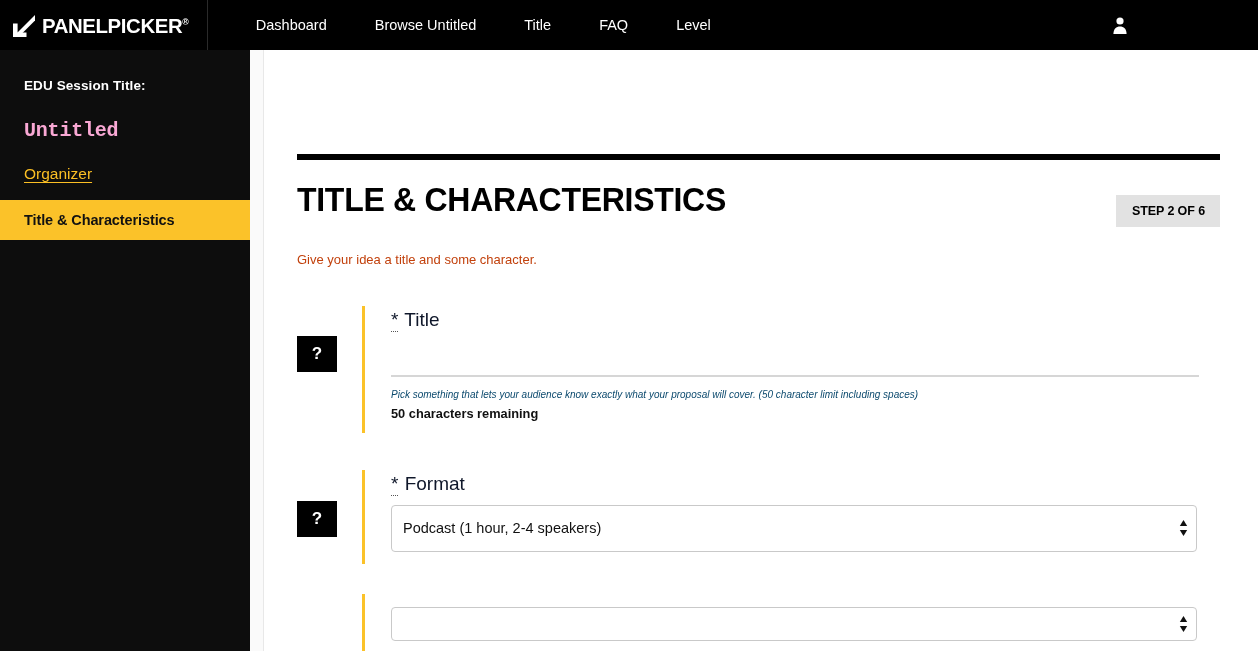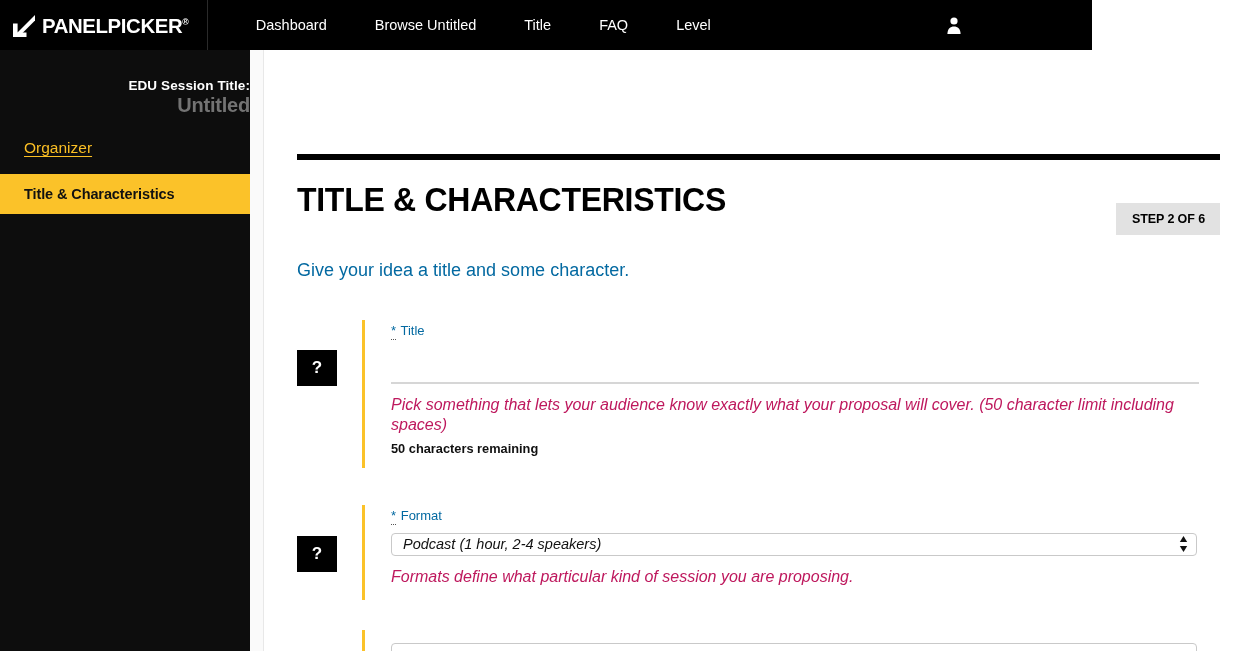--- a/index.html
+++ b/index.html
@@ -8,21 +8,21 @@
     width: 1258px; height: 651px;
     overflow: hidden;
     background: #ffffff;
     font-family: "Liberation Sans", sans-serif;
   }
 
   
   .navbar {
     position: absolute;
     top: 0; left: 0;
-    width: 1092px; height: 50px;
+    width: 1258px; height: 50px;
     background: #000000;
     display: flex;
     align-items: center;
   }
   .brand {
     display: flex;
     align-items: center;
     height: 50px;
     padding-left: 13px;
     padding-right: 14px;
@@ -76,36 +76,36 @@
   .sidebar {
     position: absolute;
     top: 50px; left: 0;
     width: 250px;
     height: 601px;
     background: #0d0d0d;
     overflow: hidden;
   }
   .sidebar-head {
     padding: 28px 0 0 24px;
-    text-align: right;
   }
   .sidebar-eyebrow {
     color: #ffffff;
     font-size: 13.5px;
     font-weight: bold;
     letter-spacing: 0.1px;
     line-height: 1.2;
   }
   .sidebar-title {
-    color: #737373;
+    color: #f9a8d4;
     font-size: 20px;
     font-weight: bold;
-    margin-top: 0;
+    margin-top: 26px;
     letter-spacing: -0.2px;
     line-height: 1.1;
+    font-family: Liberation Mono, monospace;
   }
   .sidebar-link {
     display: block;
     margin: 23px 0 0 24px;
     color: #FBBF24;
     font-size: 15.5px;
     text-decoration: underline;
     text-underline-offset: 3px;
     width: max-content;
     cursor: pointer;
@@ -163,26 +163,26 @@
     transform-origin: left center;
     margin: 0;
   }
   .step-badge {
     background: #e2e2e2;
     color: #000000;
     font-size: 12.5px;
     font-weight: bold;
     letter-spacing: -0.1px;
     padding: 9px 15px 9px 16px;
-    margin-top: 20px;
+    margin-top: 12px;
     white-space: nowrap;
   }
   .page-sub {
-    font-size: 18px;
-    color: #0369a1;
+    font-size: 13px;
+    color: #c2410c;
     margin-top: 25px;
   }
 
   
   .field-row {
     display: flex;
     align-items: flex-start;
   }
   .field-row.title-row   { margin-top: 39px; }
   .field-row.format-row  { margin-top: 37px; }
@@ -212,22 +212,22 @@
   .help-col.empty { }
 
   .field-body {
     flex: 1 1 auto;
     border-left: 3px solid #FBC229;
     padding-left: 26px;
     padding-top: 3px;
     padding-bottom: 12px;
   }
   .field-label {
-    font-size: 13px;
-    color: #0369a1;
+    font-size: 19px;
+    color: #0f172a;
     line-height: 1.2;
   }
   .req-star {
     border-bottom: 1px dotted #555;
     padding-bottom: 1px;
     margin-right: 1px;
     cursor: help;
   }
   .text-input {
     display: block;
@@ -237,23 +237,23 @@
     border: none;
     border-bottom: 2px solid #d6d6d6;
     background: transparent;
     font-size: 15px;
     font-family: "Liberation Sans", sans-serif;
     color: #111;
     outline: none;
     padding: 0 2px;
   }
   .field-hint {
-    font-size: 16px;
+    font-size: 10px;
     font-style: italic;
-    color: #be185d;
+    color: #0c4a6e;
     margin-top: 11px;
     line-height: 1.3;
   }
   .char-count {
     font-size: 12.8px;
     font-weight: bold;
     color: #111111;
     margin-top: 5px;
   }
 
@@ -279,21 +279,21 @@
     white-space: nowrap;
   }
   .select-arrows {
     position: absolute;
     right: 9px;
     top: 50%;
     transform: translateY(-50%);
     width: 9px; height: 18px;
     pointer-events: none;
   }
-  .select-wrap.format-sel .select-box { height: 23px; font-style: italic; }
+  .select-wrap.format-sel .select-box { height: 47px; }
   .select-wrap.level-sel  { margin-top: 10px; }
   .select-wrap.level-sel .select-box { height: 34px; }
 </style>
 </head>
 <body>
 
 <div class="navbar">
 
   <div class="brand">
     <svg class="brand-mark" viewBox="0 0 22 22">
@@ -366,21 +366,20 @@
           <span>Format</span></div>
 
         <div class="select-wrap format-sel">
           <div class="select-box">Podcast (1 hour, 2-4 speakers)</div>
           <svg class="select-arrows" viewBox="0 0 9 18">
             <polygon points="4.5,1 8.2,7 0.8,7" fill="#111"></polygon>
             <polygon points="4.5,17 8.2,11 0.8,11" fill="#111"></polygon>
           </svg>
         </div>
 
-        <div class="field-hint">Formats define what particular kind of session you are proposing.</div>
       </div>
     </div>
 
     <div class="field-row level-row">
       <div class="help-col empty"></div>
       <div class="field-body">
 
         <div class="select-wrap level-sel">
           <div class="select-box"></div>
           <svg class="select-arrows" viewBox="0 0 9 18">

